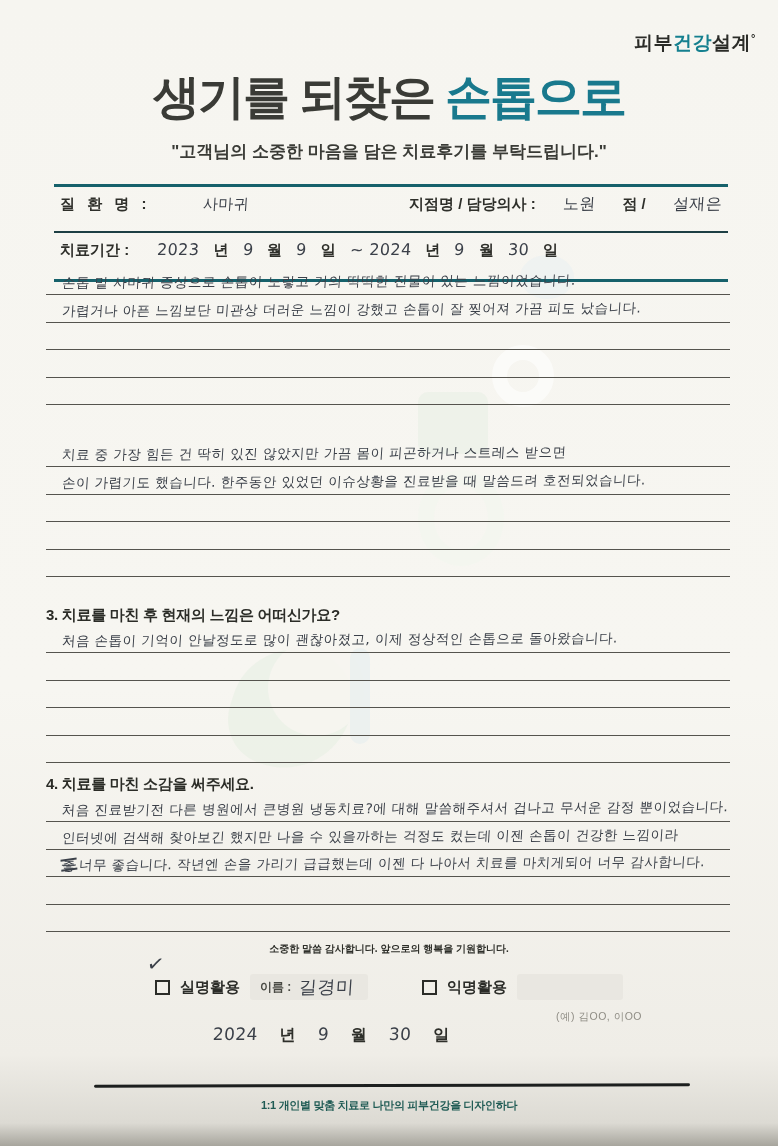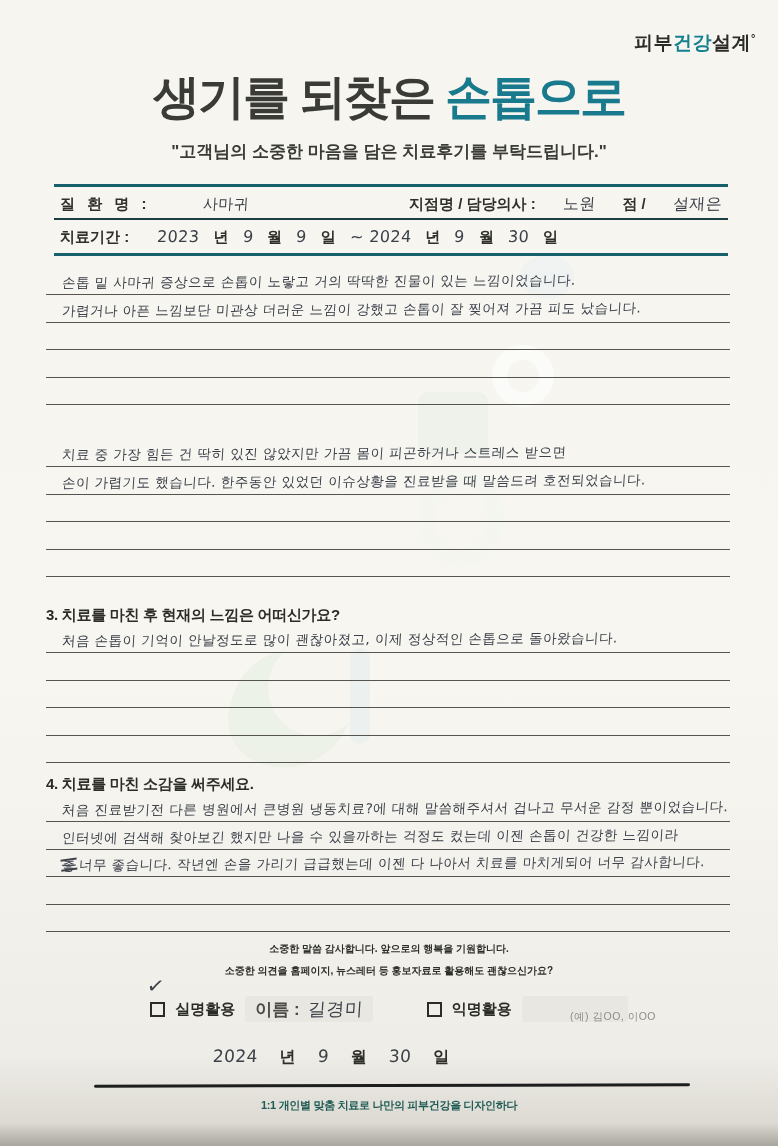--- a/index.html
+++ b/index.html
@@ -32,21 +32,21 @@
 
   
   .hand {
     font-family:"DejaVu Sans", sans-serif; color:#3b4049; font-size:14px;
     transform:skewX(-4deg) rotate(-0.3deg); display:inline-block; letter-spacing:.4px;
     white-space:nowrap;
   }
 
   
   .info-table { position:absolute; top:184px; left:54px; right:50px; border-top:3px solid #16616b; border-bottom:3px solid #16616b; }
-  .info-row { display:flex; align-items:baseline; height:33px; padding:7px 6px 0 6px; }
+  .info-row { display:flex; align-items:baseline; height:46px; padding:7px 6px 0 6px; }
   .info-row.first { border-bottom:2px solid #1d3f44; }
   .plabel { font-size:15px; font-weight:700; color:#2e2f2a; }
   .spread { letter-spacing:4px; }
   .disease-value { margin-left:52px; font-size:15px; }
   .right-group { margin-left:auto; display:flex; align-items:baseline; gap:27px; }
   .period-group { display:flex; align-items:baseline; gap:14px; margin-left:28px; }
   .unit { font-size:15px; font-weight:700; color:#2e2f2a; }
   .hand.big { font-size:16px; }
 
   
@@ -57,26 +57,26 @@
   .scribble { text-decoration:line-through; position:relative; margin-right:3px; }
   .scribble::after { content:""; position:absolute; left:-1px; top:2px; right:-1px; bottom:2px; border-top:2px solid #3b4049; border-bottom:2px solid #3b4049; transform:rotate(-8deg); }
 
   
   .closing { position:absolute; top:938px; left:0; width:100%; text-align:center; }
   .closing .c-line { font-size:10px; font-weight:700; color:#2e2f2a; line-height:22px; }
   .consent-row { margin-top:14px; display:flex; justify-content:center; align-items:center; gap:10px; position:relative; }
   .checkbox { width:15px; height:15px; border:2.2px solid #2b2c28; display:inline-block; background:transparent; }
   .cb-label { font-size:15px; font-weight:800; color:#2b2c28; }
   .graybox { background:#e9e7e1; border-radius:3px; height:26px; display:flex; align-items:center; padding:0 10px; min-width:118px; }
-  .graybox .field-label { font-size:17px; font-weight:700; color:#4a4b45; margin-right:8px; }
+  .graybox .field-label { font-size:12px; font-weight:700; color:#4a4b45; margin-right:8px; }
   .graybox .hand { font-size:18px; }
   .graybox.empty { min-width:106px; }
   .gap { width:34px; }
   .checkmark { position:absolute; left:calc(50% - 242px); top:-22px; font-size:21px; color:#3b4049; transform:rotate(8deg); font-weight:700; }
-  .example-hint { position:absolute; right:122px; top:72px; font-size:10.5px; color:#8f8d85; letter-spacing:.5px; }
+  .example-hint { position:absolute; right:136px; top:72px; font-size:10.5px; color:#8f8d85; letter-spacing:.5px; }
   .date-row { margin-top:24px; display:flex; justify-content:center; align-items:baseline; gap:22px; transform:translateX(-58px); }
   .date-row .hand { font-size:17px; }
   .date-row .unit { font-size:16px; }
 
   
   .footer-rule { position:absolute; top:1084px; left:94px; right:88px; height:3px; background:#1c1f1e; border-radius:2px; transform:rotate(-0.15deg); }
   .slogan { position:absolute; top:1098px; width:100%; text-align:center; font-size:11px; font-weight:800; color:#1f5b54; letter-spacing:-0.3px; }
 </style>
 </head>
 <body>
@@ -174,21 +174,20 @@
         </div>
       <div class="ansline">
           <span class="hand"><s class="scribble">촣</s><span>너무 좋습니다. 작년엔 손을 가리기 급급했는데 이젠 다 나아서 치료를 마치게되어 너무 감사합니다.</span></span>
         </div>
       <div class="ansline"></div>
       <div class="ansline"></div>
     </section>
 
     <div class="closing">
       <div class="c-line">소중한 말씀 감사합니다. 앞으로의 행복을 기원합니다.</div>
-      <div class="c-line">소중한 의견을 홈페이지, 뉴스레터 등 홍보자료로 활용해도 괜찮으신가요?</div>
 
       <div class="consent-row">
         <span class="checkmark hand">✓</span>
         <span class="checkbox"></span>
         <span class="cb-label">실명활용</span>
         <span class="graybox">
           <span class="field-label">이름 :</span>
           <span class="hand">길경미</span>
         </span>
         <span class="gap"></span>

